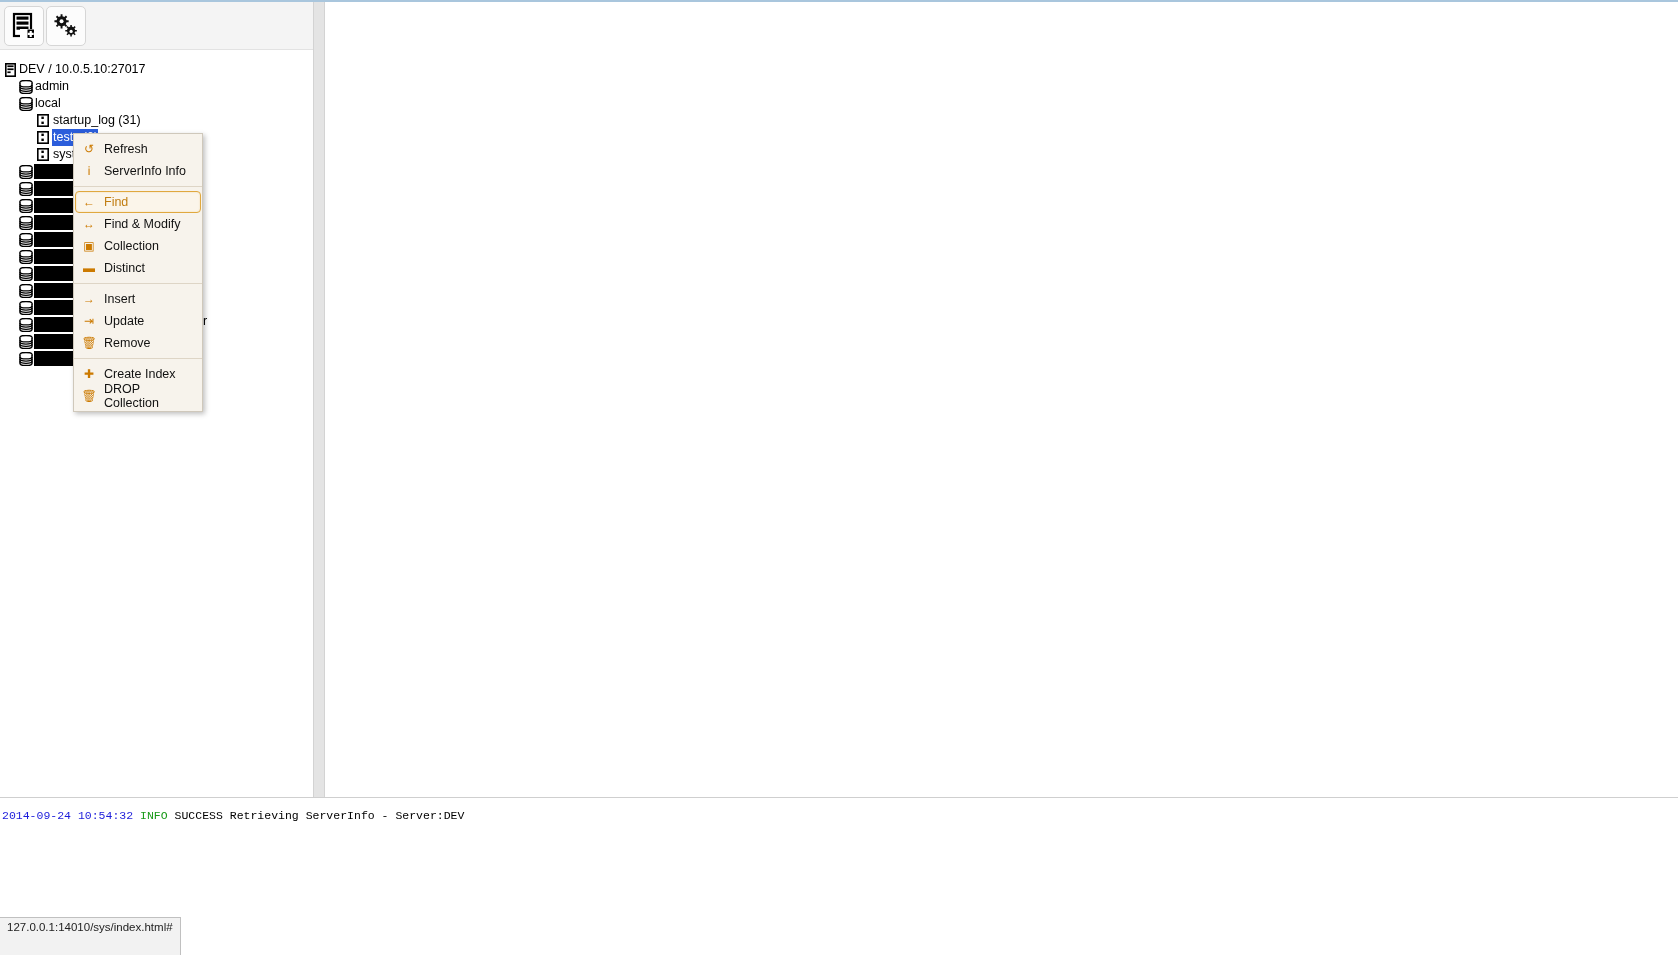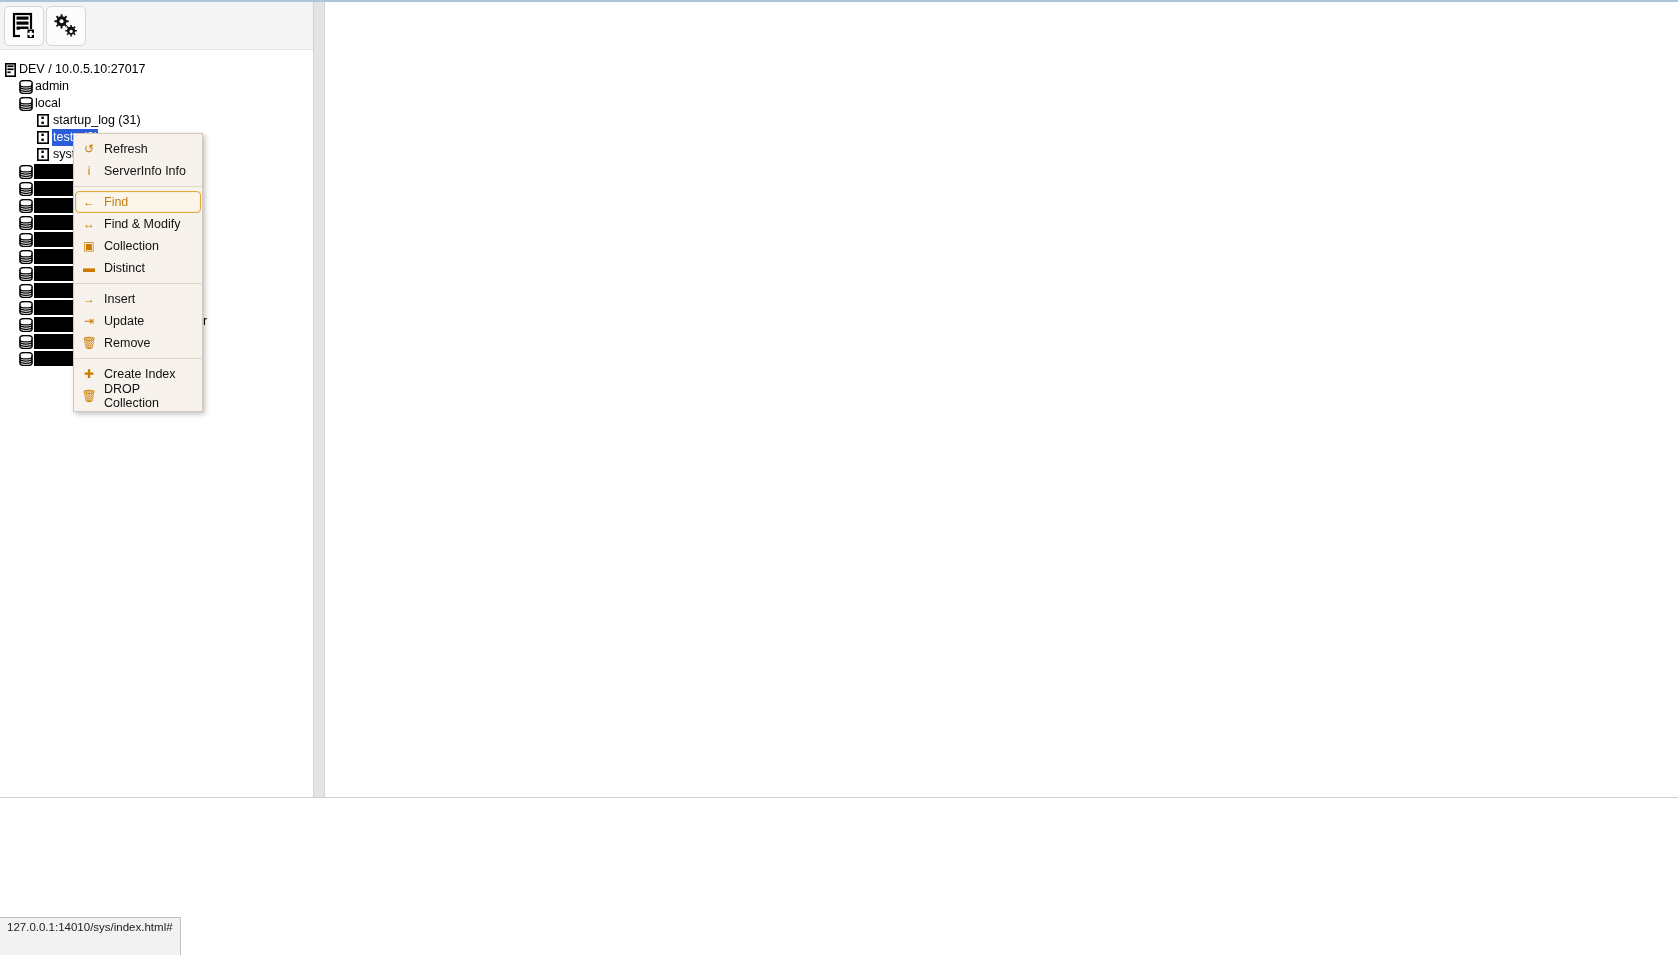--- a/index.html
+++ b/index.html
@@ -498,20 +498,21 @@
 
     </div>
   </div>
 
   <div class="v-splitter"></div>
   <div class="right-panel"></div>
   <div class="h-splitter"></div>
 
   <div class="log-pane">
     <div id="log-lines">
+        <div class="log-line"><span class="log-ts">2014-09-24 10:54:32</span><span class="log-msg"> </span><span class="log-level">INFO</span><span class="log-msg"> </span><span class="log-msg">SUCCESS Retrieving ServerInfo - Server:DEV</span></div>
       </div>
   </div>
 
   <div class="status-bar">
     <span>127.0.0.1:14010/sys/index.html#</span>
   </div>
 
   <div class="ctx-menu">
     <div id="ctx-groups">
         <div class="ctx-item">

